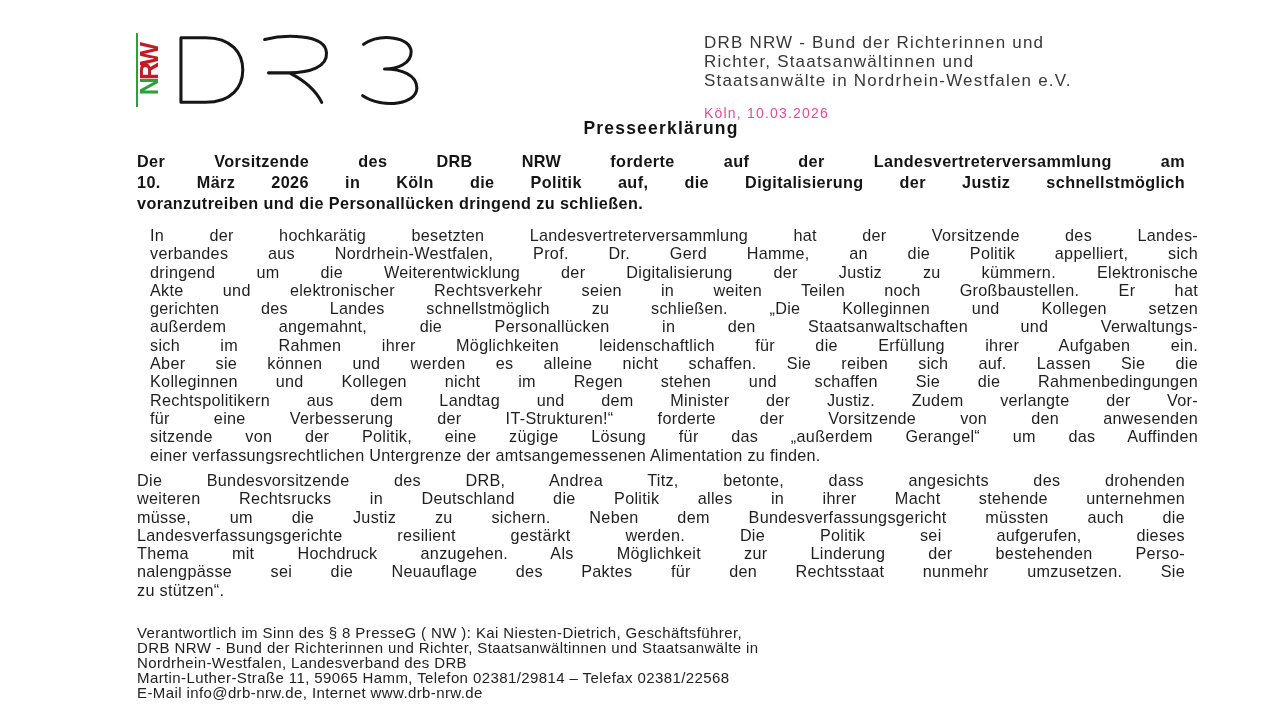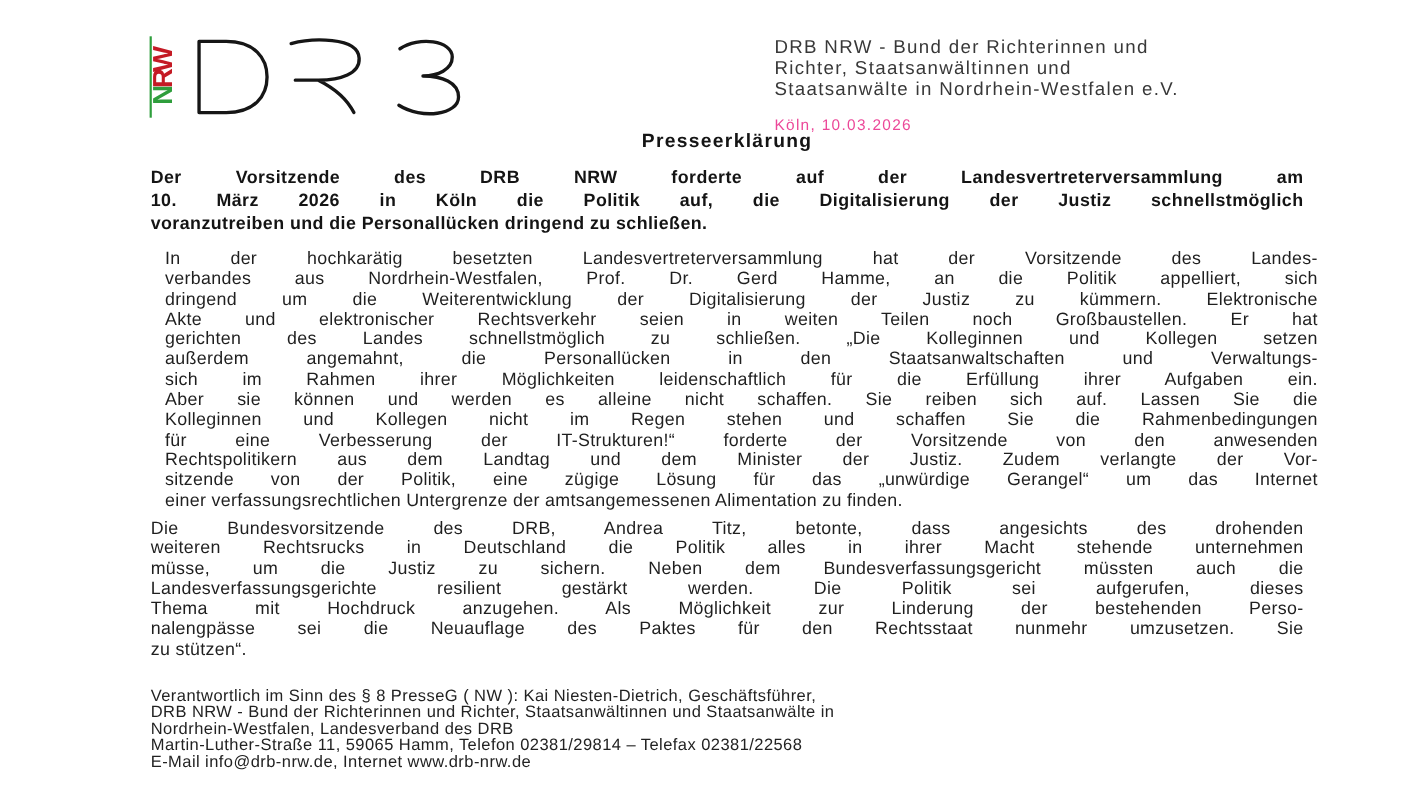--- a/index.html
+++ b/index.html
@@ -93,23 +93,23 @@
   <div class="doc-col para p1">
       <div class="line j">In der hochkarätig besetzten Landesvertreterversammlung hat der Vorsitzende des Landes-</div>
       <div class="line j">verbandes aus Nordrhein-Westfalen, Prof. Dr. Gerd Hamme, an die Politik appelliert, sich</div>
       <div class="line j">dringend um die Weiterentwicklung der Digitalisierung der Justiz zu kümmern. Elektronische</div>
       <div class="line j">Akte und elektronischer Rechtsverkehr seien in weiten Teilen noch Großbaustellen. Er hat</div>
       <div class="line j">gerichten des Landes schnellstmöglich zu schließen. „Die Kolleginnen und Kollegen setzen</div>
       <div class="line j">außerdem angemahnt, die Personallücken in den Staatsanwaltschaften und Verwaltungs-</div>
       <div class="line j">sich im Rahmen ihrer Möglichkeiten leidenschaftlich für die Erfüllung ihrer Aufgaben ein.</div>
       <div class="line j">Aber sie können und werden es alleine nicht schaffen. Sie reiben sich auf. Lassen Sie die</div>
       <div class="line j">Kolleginnen und Kollegen nicht im Regen stehen und schaffen Sie die Rahmenbedingungen</div>
+      <div class="line j">Rechtspolitikern aus dem Landtag und dem Minister der Justiz. Zudem verlangte der Vor-</div>
       <div class="line j">für eine Verbesserung der IT-Strukturen!“ forderte der Vorsitzende von den anwesenden</div>
-      <div class="line j">Rechtspolitikern aus dem Landtag und dem Minister der Justiz. Zudem verlangte der Vor-</div>
-      <div class="line j">sitzende von der Politik, eine zügige Lösung für das „unwürdige Gerangel“ um das Internet</div>
+      <div class="line j">sitzende von der Politik, eine zügige Lösung für das „außerdem Gerangel“ um das Auffinden</div>
       <div class="line">einer verfassungsrechtlichen Untergrenze der amtsangemessenen Alimentation zu finden.</div>
     </div>
 
   <div class="doc-col para p2">
       <div class="line j">Die Bundesvorsitzende des DRB, Andrea Titz, betonte, dass angesichts des drohenden</div>
       <div class="line j">weiteren Rechtsrucks in Deutschland die Politik alles in ihrer Macht stehende unternehmen</div>
       <div class="line j">müsse, um die Justiz zu sichern. Neben dem Bundesverfassungsgericht müssten auch die</div>
       <div class="line j">Landesverfassungsgerichte resilient gestärkt werden. Die Politik sei aufgerufen, dieses</div>
       <div class="line j">Thema mit Hochdruck anzugehen. Als Möglichkeit zur Linderung der bestehenden Perso-</div>
       <div class="line j">nalengpässe sei die Neuauflage des Paktes für den Rechtsstaat nunmehr umzusetzen. Sie</div>

